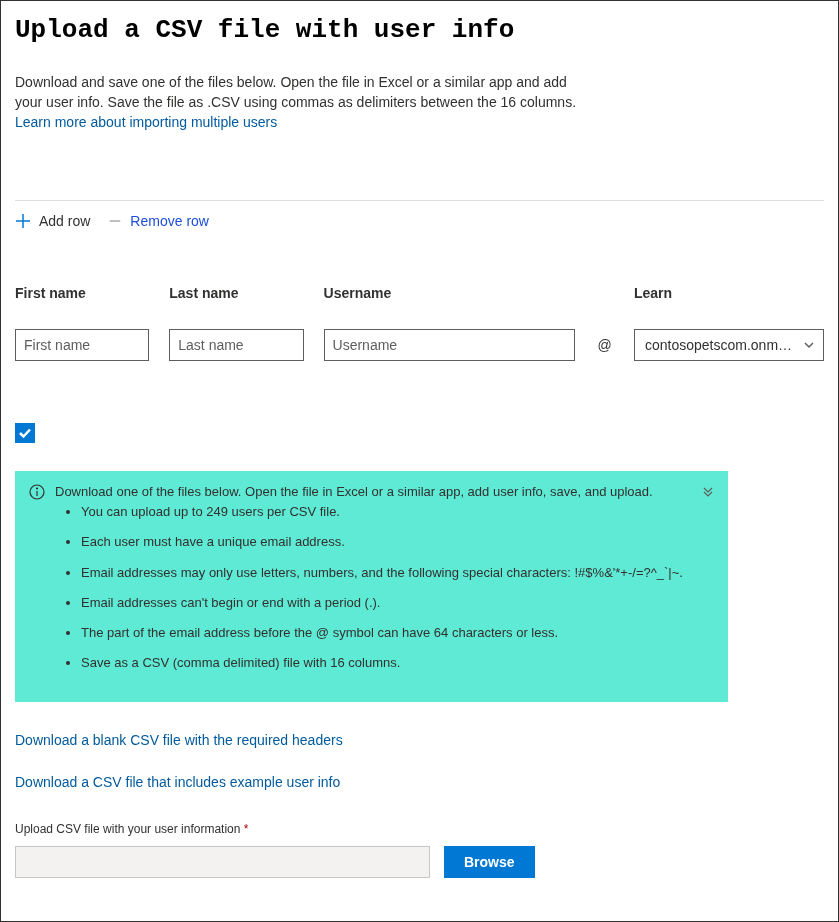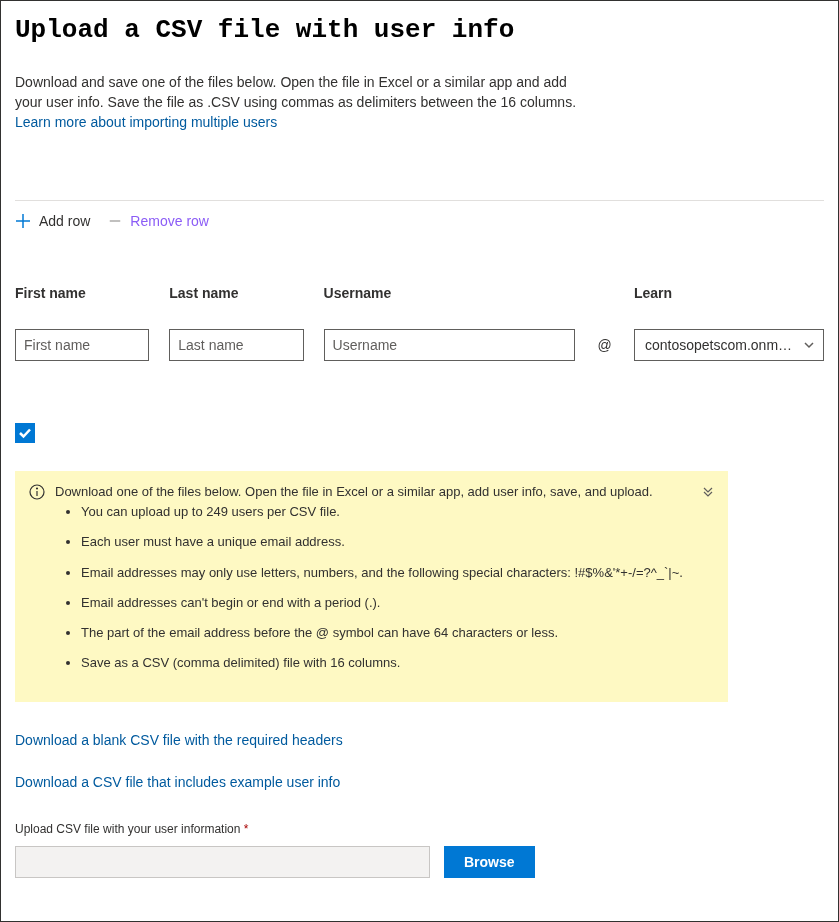--- a/index.html
+++ b/index.html
@@ -53,21 +53,21 @@
       margin-bottom: 56px;
     }
     .toolbar-item {
       display: flex;
       align-items: center;
       gap: 8px;
       cursor: pointer;
       font-size: 14px;
     }
     .toolbar-item.disabled {
-      color: #8b5cf6;
+      color: #1d4ed8;
       cursor: default;
     }
     .plus-icon {
       width: 16px;
       height: 16px;
       stroke: #0078d4;
       stroke-width: 1.5;
     }
     .minus-icon {
       width: 14px;
@@ -155,21 +155,21 @@
       cursor: pointer;
     }
     .check-icon {
       width: 14px;
       height: 14px;
       stroke: #fff;
       stroke-width: 2.5;
       fill: none;
     }
     .info-panel {
-      background: #fef9c3;
+      background: #5eead4;
       padding: 12px 14px 18px 14px;
       margin-right: 96px;
       position: relative;
     }
     .info-panel-header {
       display: flex;
       align-items: flex-start;
       gap: 10px;
     }
     .info-icon-wrap {

